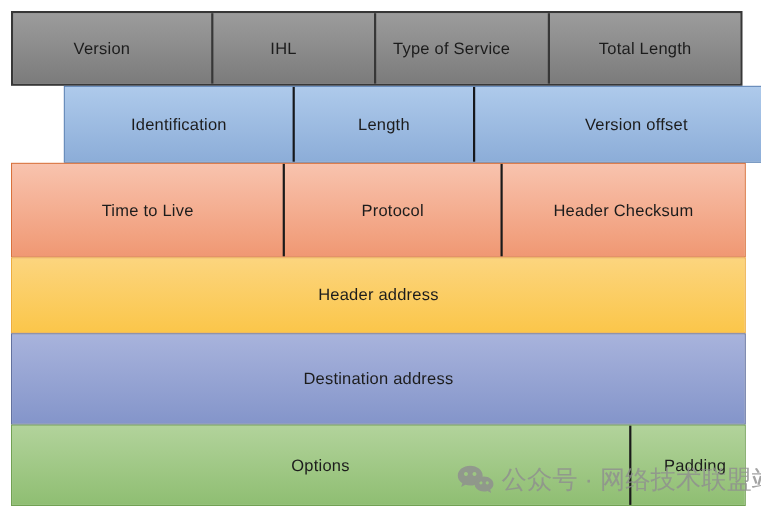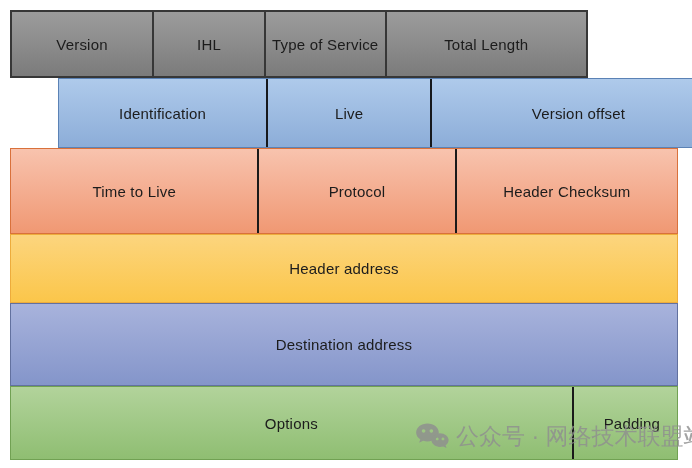--- a/index.html
+++ b/index.html
@@ -27,21 +27,22 @@
     font-size:15px;
     letter-spacing:0.2px;
     text-align:center;
     overflow:hidden;
   }
   
   .row-gray{
     height:73px;
     background:linear-gradient(#9c9c9c,#7b7b7b);
     border:2px solid #373737;
-    width:578px; 
+    width:665px; 
+    gap:19px;
   }
   .row-gray .cell + .cell{border-left:2px solid #373737;text-align:right;}
   
   .row-blue{
     height:75px;
     background:linear-gradient(#aecaeb,#8cadd8);
     border:1px solid #5b82b5;
     margin-left:48px;
   }
   .row-blue .cell + .cell{border-left:2px solid #16181c;}
@@ -94,21 +95,21 @@
 
     <div class="row row-gray">
       <div class="cell" style="flex:0 0 24.4%">Version</div>
       <div class="cell" style="flex:0 0 19.5%">IHL</div>
       <div class="cell" style="flex:0 0 21.0%">Type of Service</div>
       <div class="cell" style="flex:1 1 auto">Total Length</div>
     </div>
 
     <div class="row row-blue">
       <div class="cell" style="flex:0 0 31.1%">Identification</div>
-      <div class="cell" style="flex:0 0 24.6%">Live</div>
+      <div class="cell" style="flex:0 0 24.6%">Length</div>
       <div class="cell" style="flex:1 1 auto">Version offset</div>
     </div>
 
     <div class="row row-orange">
       <div class="cell" style="flex:0 0 37.0%">Time to Live</div>
       <div class="cell" style="flex:0 0 29.6%">Protocol</div>
       <div class="cell" style="flex:1 1 auto">Header Checksum</div>
     </div>
 
     <div class="row row-yellow">

